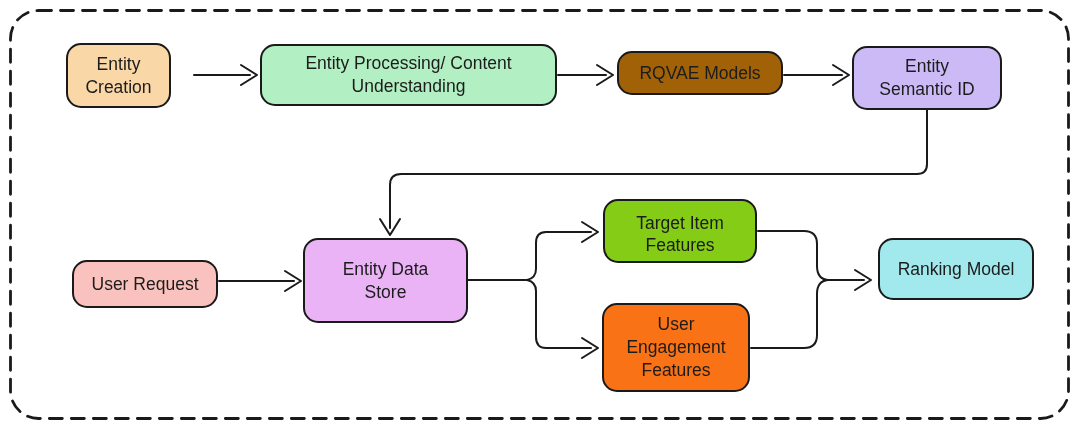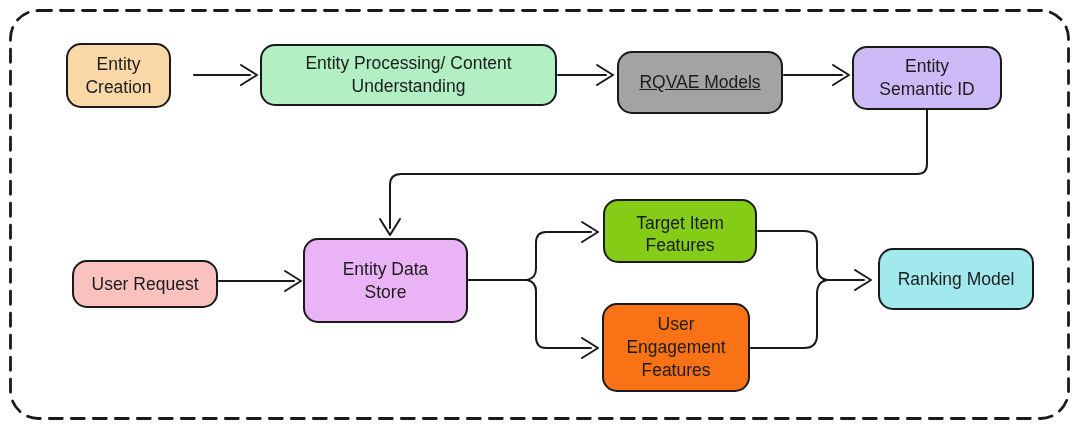--- a/index.html
+++ b/index.html
@@ -89,21 +89,21 @@
   </svg>
 
   <div class="node" style="left: 66px; top: 43px; width: 105px; height: 65px; background: rgb(250, 215, 166);">
     <span>Entity Creation</span>
   </div>
 
   <div class="node" style="left: 260px; top: 44px; width: 297px; height: 62px; background: rgb(178, 239, 194);">
     <span>Entity Processing/ Content Understanding</span>
   </div>
 
-  <div class="node" style="left: 617px; top: 51px; width: 166px; height: 63px; background: #a3a3a3; text-decoration: underline;">
+  <div class="node" style="left: 617px; top: 51px; width: 166px; height: 44px; background: #a16207;">
     <span>RQVAE Models</span>
   </div>
 
   <div class="node" style="left: 852px; top: 46px; width: 150px; height: 64px; padding: 4px 16px; background: rgb(203, 186, 245); justify-content: center;">
     <span>Entity Semantic ID</span>
   </div>
 
   <div class="node" style="left: 72px; top: 260px; width: 146px; height: 48px; padding: 4px 6px; background: rgb(250, 194, 190);">
     <span>User Request</span>
   </div>
@@ -113,17 +113,17 @@
   </div>
 
   <div class="node" style="left: 603px; top: 199px; width: 154px; height: 64px; background: #84cc16; align-items: flex-end;">
     <span>Target Item Features</span>
   </div>
 
   <div class="node" style="left: 602px; top: 303px; width: 148px; height: 89px; padding: 4px 6px; background: #f97316;">
     <span>User Engagement Features</span>
   </div>
 
-  <div class="node" style="left: 878px; top: 248px; width: 156px; height: 62px; padding: 4px 6px; background: rgb(161, 233, 237); text-align: right;">
+  <div class="node" style="left: 878px; top: 238px; width: 156px; height: 62px; padding: 4px 6px; background: rgb(161, 233, 237); text-align: right;">
     <span>Ranking Model</span>
   </div>
 
 </div>
 
 </body></html>

